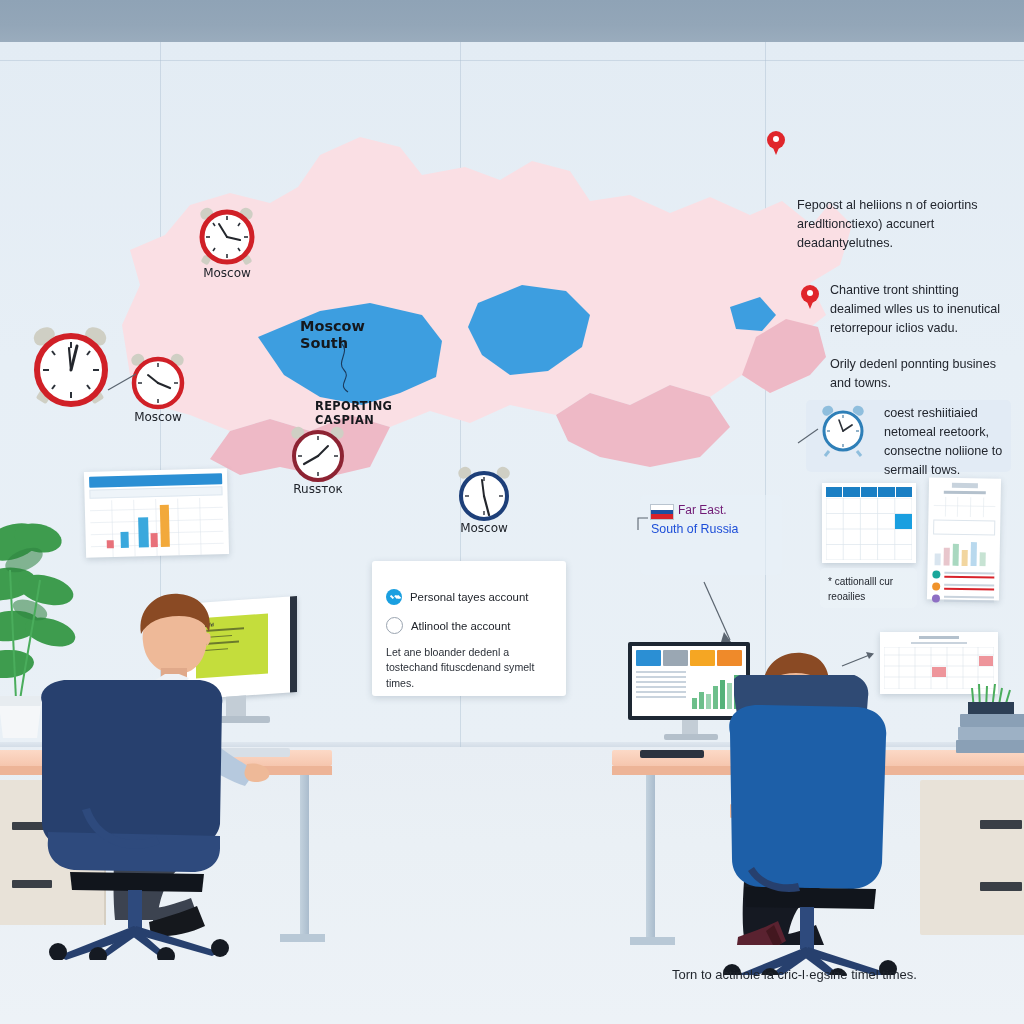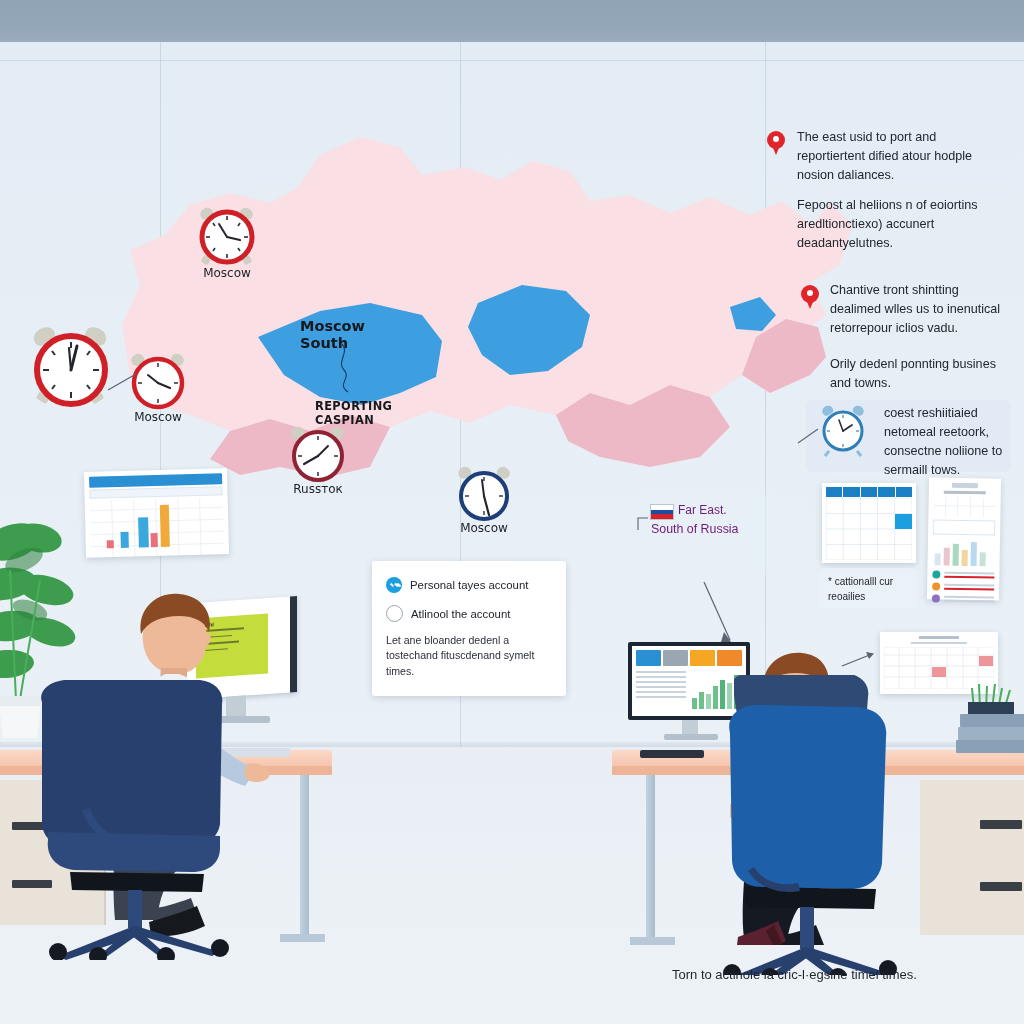--- a/index.html
+++ b/index.html
@@ -36,21 +36,21 @@
   .clock .bell{position:absolute;width:13px;height:11px;border-radius:50% 50% 40% 40%;background:#cfcfc4;}
   .clock .foot{position:absolute;width:8px;height:8px;background:#cfcfc4;border-radius:2px;}
   .clock .lbl{position:absolute;width:160px;text-align:center;left:50%;transform:translateX(-50%);
       font-size:12px;color:#20242b;font-family:"DejaVu Sans",sans-serif;}
 
   .ctext{font-size:12.6px;color:#22262e;line-height:1.5;}
   .glowbox{position:absolute;background:rgba(222,233,243,.62);border-radius:5px;}
 
   
   #choicecard{left:372px;top:561px;width:194px;height:135px;}
-  .row{display:flex;align-items:center;gap:8px;}
+  .row{display:flex;align-items:center;gap:8px;margin-top:12px;}
   .cbx{width:16px;height:16px;border-radius:50%;background:#1a9fe0;position:relative;flex:none;}
   .cbx:after{content:"";position:absolute;left:4px;top:7px;width:4px;height:2px;background:#fff;
       transform:rotate(45deg);box-shadow:3px -3px 0 0 #fff,4px -4px 0 0 #fff,5px -5px 0 0 #fff;}
   .rbx{width:15px;height:15px;border-radius:50%;border:1.6px solid #9aa4b0;background:#fff;flex:none;}
   .choicelbl{font-size:11.4px;color:#20242b;}
   .choicebody{font-size:10.6px;color:#2b3038;line-height:1.45;margin-top:11px;}
 
   
   .poster{position:absolute;background:#fff;box-shadow:0 2px 6px rgba(60,80,100,.22);}
 
@@ -214,21 +214,20 @@
 
   <svg class="arrow" style="left:106px;top:370px;width:40px;height:24px">
     <path d="M2 20 L30 4" stroke="#5b6570" stroke-width="1.2"></path>
   </svg>
 
   <div class="pin" style="left:767px;top:131px">
     <div class="head"></div>
       <div class="tip"></div>
       <div class="dot"></div>
   </div>
-  <div class="textblock ctext" style="left:797px;top:128px;width:205px">The east usid to port and reportiertent dified atour hodple nosion daliances.</div>
   <div class="textblock ctext" style="left:797px;top:196px;width:205px">Fepoost al heliions n of eoiortins aredltionctiexo) accunert deadantyelutnes.</div>
 
   <div class="pin" style="left:801px;top:285px">
     <div class="head"></div>
       <div class="tip"></div>
       <div class="dot"></div>
   </div>
   <div class="textblock ctext" style="left:830px;top:281px;width:182px">Chantive tront shintting dealimed wlles us to inenutical retorrepour iclios vadu.</div>
   <div class="textblock ctext" style="left:830px;top:355px;width:182px">Orily dedenl ponnting busines and towns.</div>
 
@@ -255,21 +254,21 @@
     <path d="M2 18 L22 4" stroke="#5b6570" stroke-width="1.1"></path>
   </svg>
 
   <div class="glowbox" style="left:640px;top:495px;width:142px;height:80px;background:rgba(232,240,247,.55)"></div>
   <div style="position:absolute;left:650px;top:504px;width:22px;height:14px;border:.5px solid #b9c4cf;">
     <div style="height:33.3%;background:#fff"></div>
     <div style="height:33.3%;background:#1d4fa0"></div>
     <div style="height:33.4%;background:#d8222a"></div>
   </div>
   <div class="textblock" style="left:678px;top:502px;font-size:12px;color:#701a75;">Far East.</div>
-  <div class="textblock" style="left:651px;top:521px;font-size:12.4px;color:#701a75;">South of Russia</div>
+  <div class="textblock" style="left:651px;top:521px;font-size:12.4px;color:#1d4ed8;">South of Russia</div>
   <svg class="arrow" style="left:634px;top:512px;width:20px;height:22px">
     <path d="M4 18 L4 6 L14 6" stroke="#5b6570" stroke-width="1.1"></path>
   </svg>
   <svg class="arrow" style="left:700px;top:580px;width:40px;height:80px">
     <path d="M4 2 L30 60" stroke="#5b6570" stroke-width="1.2"></path>
     <path d="M24 52 L31 62 L21 62" fill="#5b6570" stroke="none"></path>
   </svg>
 
   <div class="card" id="choicecard">
     <div style="padding:16px 14px 0 14px">

